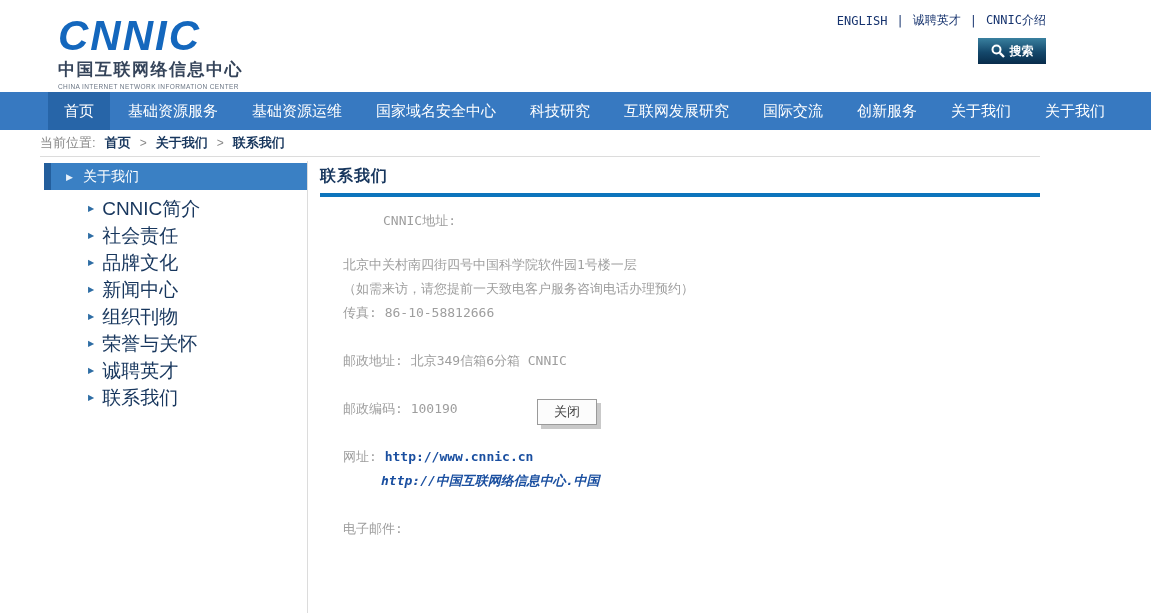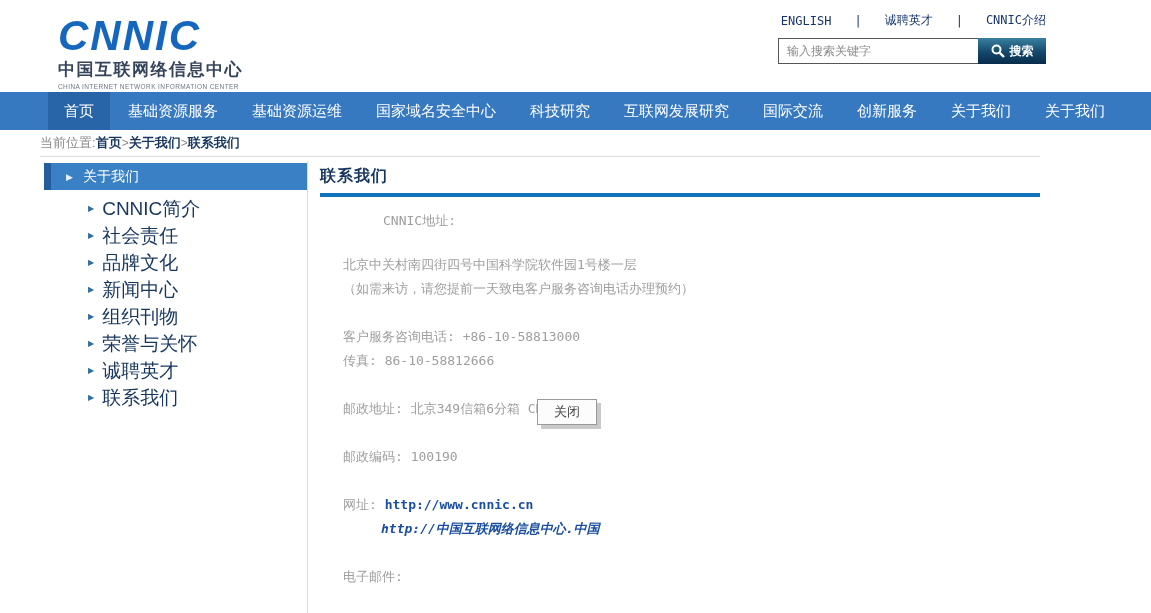--- a/index.html
+++ b/index.html
@@ -9,21 +9,21 @@
 
   
   header { position:relative; height:92px; background:#fff; }
   .logo { position:absolute; left:58px; top:14px; cursor:pointer; }
   .logo-text { font-family:"Liberation Sans", sans-serif; font-weight:bold; font-style:italic;
                font-size:42px; line-height:44px; color:#1467bd; letter-spacing:2px; }
   .logo-cn { font-size:17px; font-weight:bold; color:#35445a; letter-spacing:1.5px; margin-top:0px; }
   .logo-en { font-size:6.5px; color:#6b7685; letter-spacing:0.4px; margin-top:2px; }
 
   .top-links { position:absolute; right:105px; top:12px; font-family:"DejaVu Sans Mono", monospace;
-               font-size:12px; color:#16336e; display:flex; align-items:center; gap:23px; }
+               font-size:12px; color:#16336e; display:flex; align-items:center; gap:9px; }
   .top-links a { color:#16336e; text-decoration:none; cursor:pointer; }
   .top-links .sep { color:#16336e; }
 
   .search { position:absolute; right:105px; top:38px; display:flex; }
   .search input { width:200px; height:26px; border:1px solid #555; border-right:none;
                   padding:0 8px; font-size:12px; color:#333; outline:none;
                   font-family:"DejaVu Sans Mono", monospace; }
   .search input::placeholder { color:#8a8a8a; }
   .search button { width:68px; height:26px; border:none; cursor:pointer; color:#fff;
                    font-size:12px; font-weight:bold; display:flex; align-items:center;
@@ -32,21 +32,21 @@
 
   
   nav { height:38px; background:#3779c1; }
   nav ul { list-style:none; display:flex; padding-left:48px; }
   nav li { line-height:38px; padding:0 16px; margin-right:2px; color:#fff; font-size:15px;
            cursor:pointer; white-space:nowrap; }
   nav li.active { background:#2765a8; }
 
   
   .breadcrumb { height:27px; margin:0 111px 0 40px; border-bottom:1px solid #dcdcdc;
-                line-height:26px; font-size:13px; color:#8a8a8a; display:flex; 
+                line-height:26px; font-size:13px; color:#8a8a8a; display:flex; gap:9px;
                 align-items:center; }
   .breadcrumb a { color:#17365d; font-weight:bold; text-decoration:none; cursor:pointer; }
   .breadcrumb .bc-sep { color:#8a8a8a; font-size:12px; }
 
   
   .content-wrap { position:relative; height:456px; }
   .v-divider { position:absolute; left:307px; top:4px; bottom:0; width:1px; background:#dcdcdc; }
 
   aside { position:absolute; left:44px; top:6px; width:263px; }
   .side-header { height:27px; background:#3a80c4; border-left:7px solid #235e9c;
@@ -91,21 +91,20 @@
 
     <div class="top-links">
       <a>ENGLISH</a>
       <span class="sep">|</span>
       <a>诚聘英才</a>
       <span class="sep">|</span>
       <a>CNNIC介绍</a>
     </div>
 
     <div class="search">
-      <input type="text" placeholder="输入搜索关键字" style="">
       <button>
         <svg width="14" height="14" viewBox="0 0 14 14">
           <circle cx="5.5" cy="5.5" r="4" fill="none" stroke="#fff" stroke-width="2"></circle>
           <line x1="8.8" y1="8.8" x2="13" y2="13" stroke="#fff" stroke-width="2.4"></line>
         </svg>
         <span>搜索</span>
       </button>
     </div>
   </header>
 
@@ -178,21 +177,20 @@
     </aside>
 
     <main>
       <h1>联系我们</h1>
       <div class="title-rule"></div>
 
       <div class="content">
         <div class="mt12">CNNIC地址:</div>
         <div class="mt20">北京中关村南四街四号中国科学院软件园1号楼一层</div>
         <div>（如需来访，请您提前一天致电客户服务咨询电话办理预约）</div>
-        <div class="mt24">客户服务咨询电话: +86-10-58813000</div>
         <div>传真: 86-10-58812666</div>
         <div class="mt24">邮政地址: 北京349信箱6分箱 CNNIC</div>
         <div class="mt24">邮政编码: 100190</div>
         <div class="mt24">
           <span>网址:</span>
           <a class="link">http://www.cnnic.cn</a>
         </div>
         <div class="ind1">
           <a class="link">http://中国互联网络信息中心.中国</a>
         </div>

